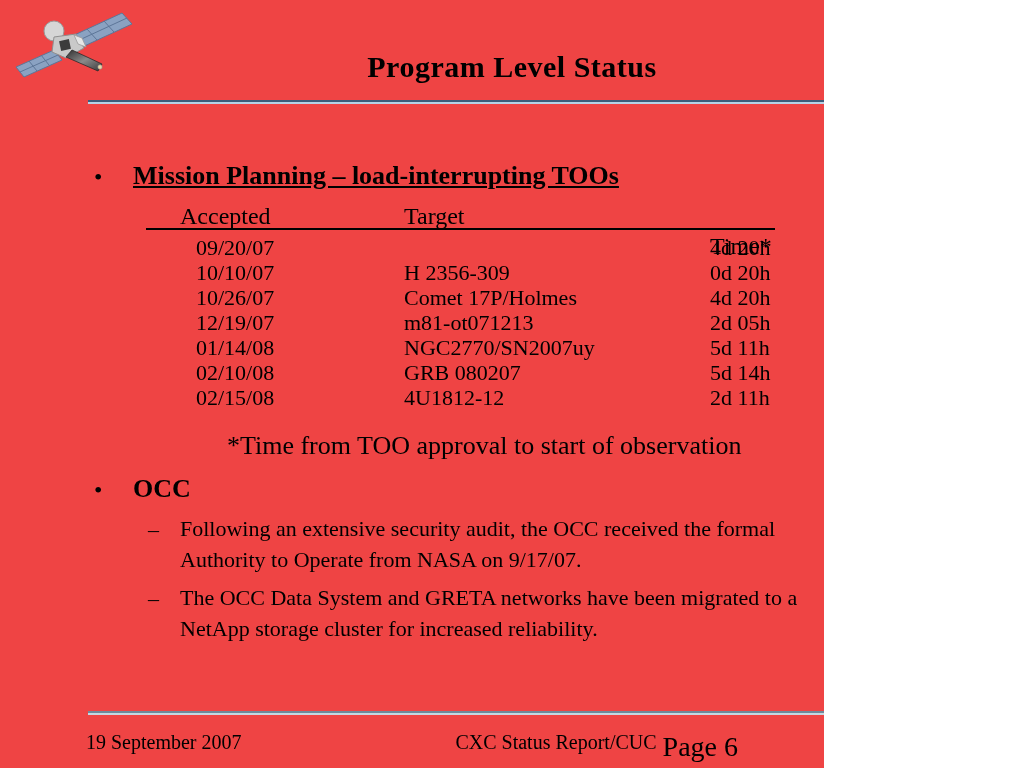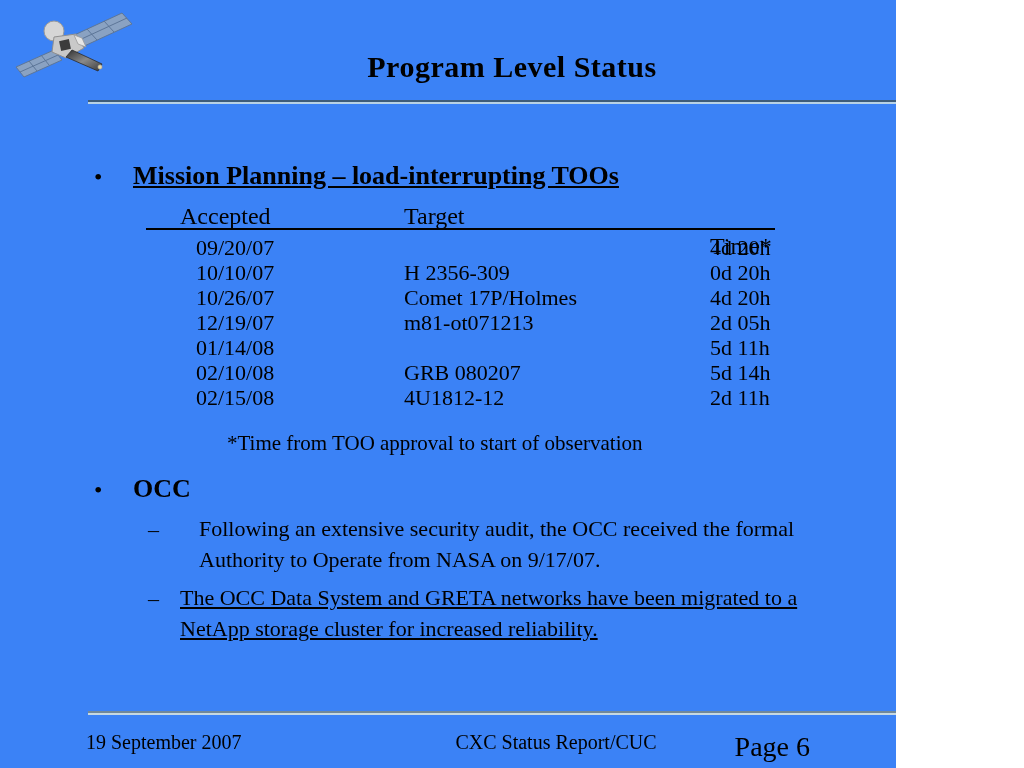--- a/index.html
+++ b/index.html
@@ -4,22 +4,22 @@
 <style>
   html, body { margin: 0; padding: 0; }
   body {
     width: 1024px; height: 768px;
     font-family: "Liberation Serif", "DejaVu Serif", serif;
     color: #000;
     background: #ffffff;
   }
   #slide {
     position: relative;
-    width: 896px; height: 768px;
-    background: #3b82f6;
+    width: 824px; height: 768px;
+    background: #ef4444;
     overflow: hidden;
   }
   
   .logo { position: absolute; left: 8px; top: 4px; width: 130px; height: 85px; }
 
   
   .title {
     position: absolute; left: 0; top: 50px; width: 1024px;
     text-align: center; font-size: 30px; font-weight: bold;
     letter-spacing: 0.5px;
@@ -44,32 +44,32 @@
   .col-time-h     { left: 710px; margin-top: 30px; }
   .tbl-rule {
     position: absolute; left: 146px; top: 228px; width: 629px; height: 2px;
     background: #000;
   }
   .tbl-row { position: absolute; left: 0; width: 1024px; height: 25px; font-size: 22px; text-align: right; }
   .tbl-row .c0 { position: absolute; left: 196px; }
   .tbl-row .c1 { position: absolute; left: 404px; }
   .tbl-row .c2 { position: absolute; left: 710px; }
 
-  .footnote { position: absolute; left: 227px; top: 431px; font-size: 21px; }
+  .footnote { position: absolute; left: 227px; top: 431px; font-size: 26px; }
 
   
   .d-marker { position: absolute; font-size: 22px; }
   .d-text {
     position: absolute; font-size: 22px; line-height: 31px;
     width: 760px; white-space: pre-line;
   }
   .p1-marker { left: 148px; top: 517px; }
-  .p1-text   { left: 180px; top: 513px; margin-left: 19px; }
+  .p1-text   { left: 180px; top: 513px; }
   .p2-marker { left: 148px; top: 586px; }
-  .p2-text   { left: 180px; top: 582px; text-decoration: underline; }
+  .p2-text   { left: 180px; top: 582px; }
 
   
   .rule-footer {
     position: absolute; left: 88px; top: 711px; width: 867px; height: 2px;
     background: #70889a; border-bottom: 2px solid #c5d8e2;
   }
   .footer-date  { position: absolute; left: 86px;  top: 731px; font-size: 20px; }
   .footer-title { position: absolute; left: 0; top: 731px; width: 1024px; text-align: center; font-size: 20px; margin-left: 44px; }
   .footer-page  { position: absolute; right: 86px; top: 731px; font-size: 28px; text-align: right; }
 </style>
@@ -138,20 +138,21 @@
     <span class="c1">Comet 17P/Holmes</span>
     <span class="c2">4d 20h</span>
   </div>
   <div class="tbl-row" style="top:310px">
     <span class="c0">12/19/07</span>
     <span class="c1">m81-ot071213</span>
     <span class="c2">2d 05h</span>
   </div>
   <div class="tbl-row" style="top:335px">
     <span class="c0">01/14/08</span>
+    <span class="c1">NGC2770/SN2007uy</span>
     <span class="c2">5d 11h</span>
   </div>
   <div class="tbl-row" style="top:360px">
     <span class="c0">02/10/08</span>
     <span class="c1">GRB 080207</span>
     <span class="c2">5d 14h</span>
   </div>
   <div class="tbl-row" style="top:385px">
     <span class="c0">02/15/08</span>
     <span class="c1">4U1812-12</span>

